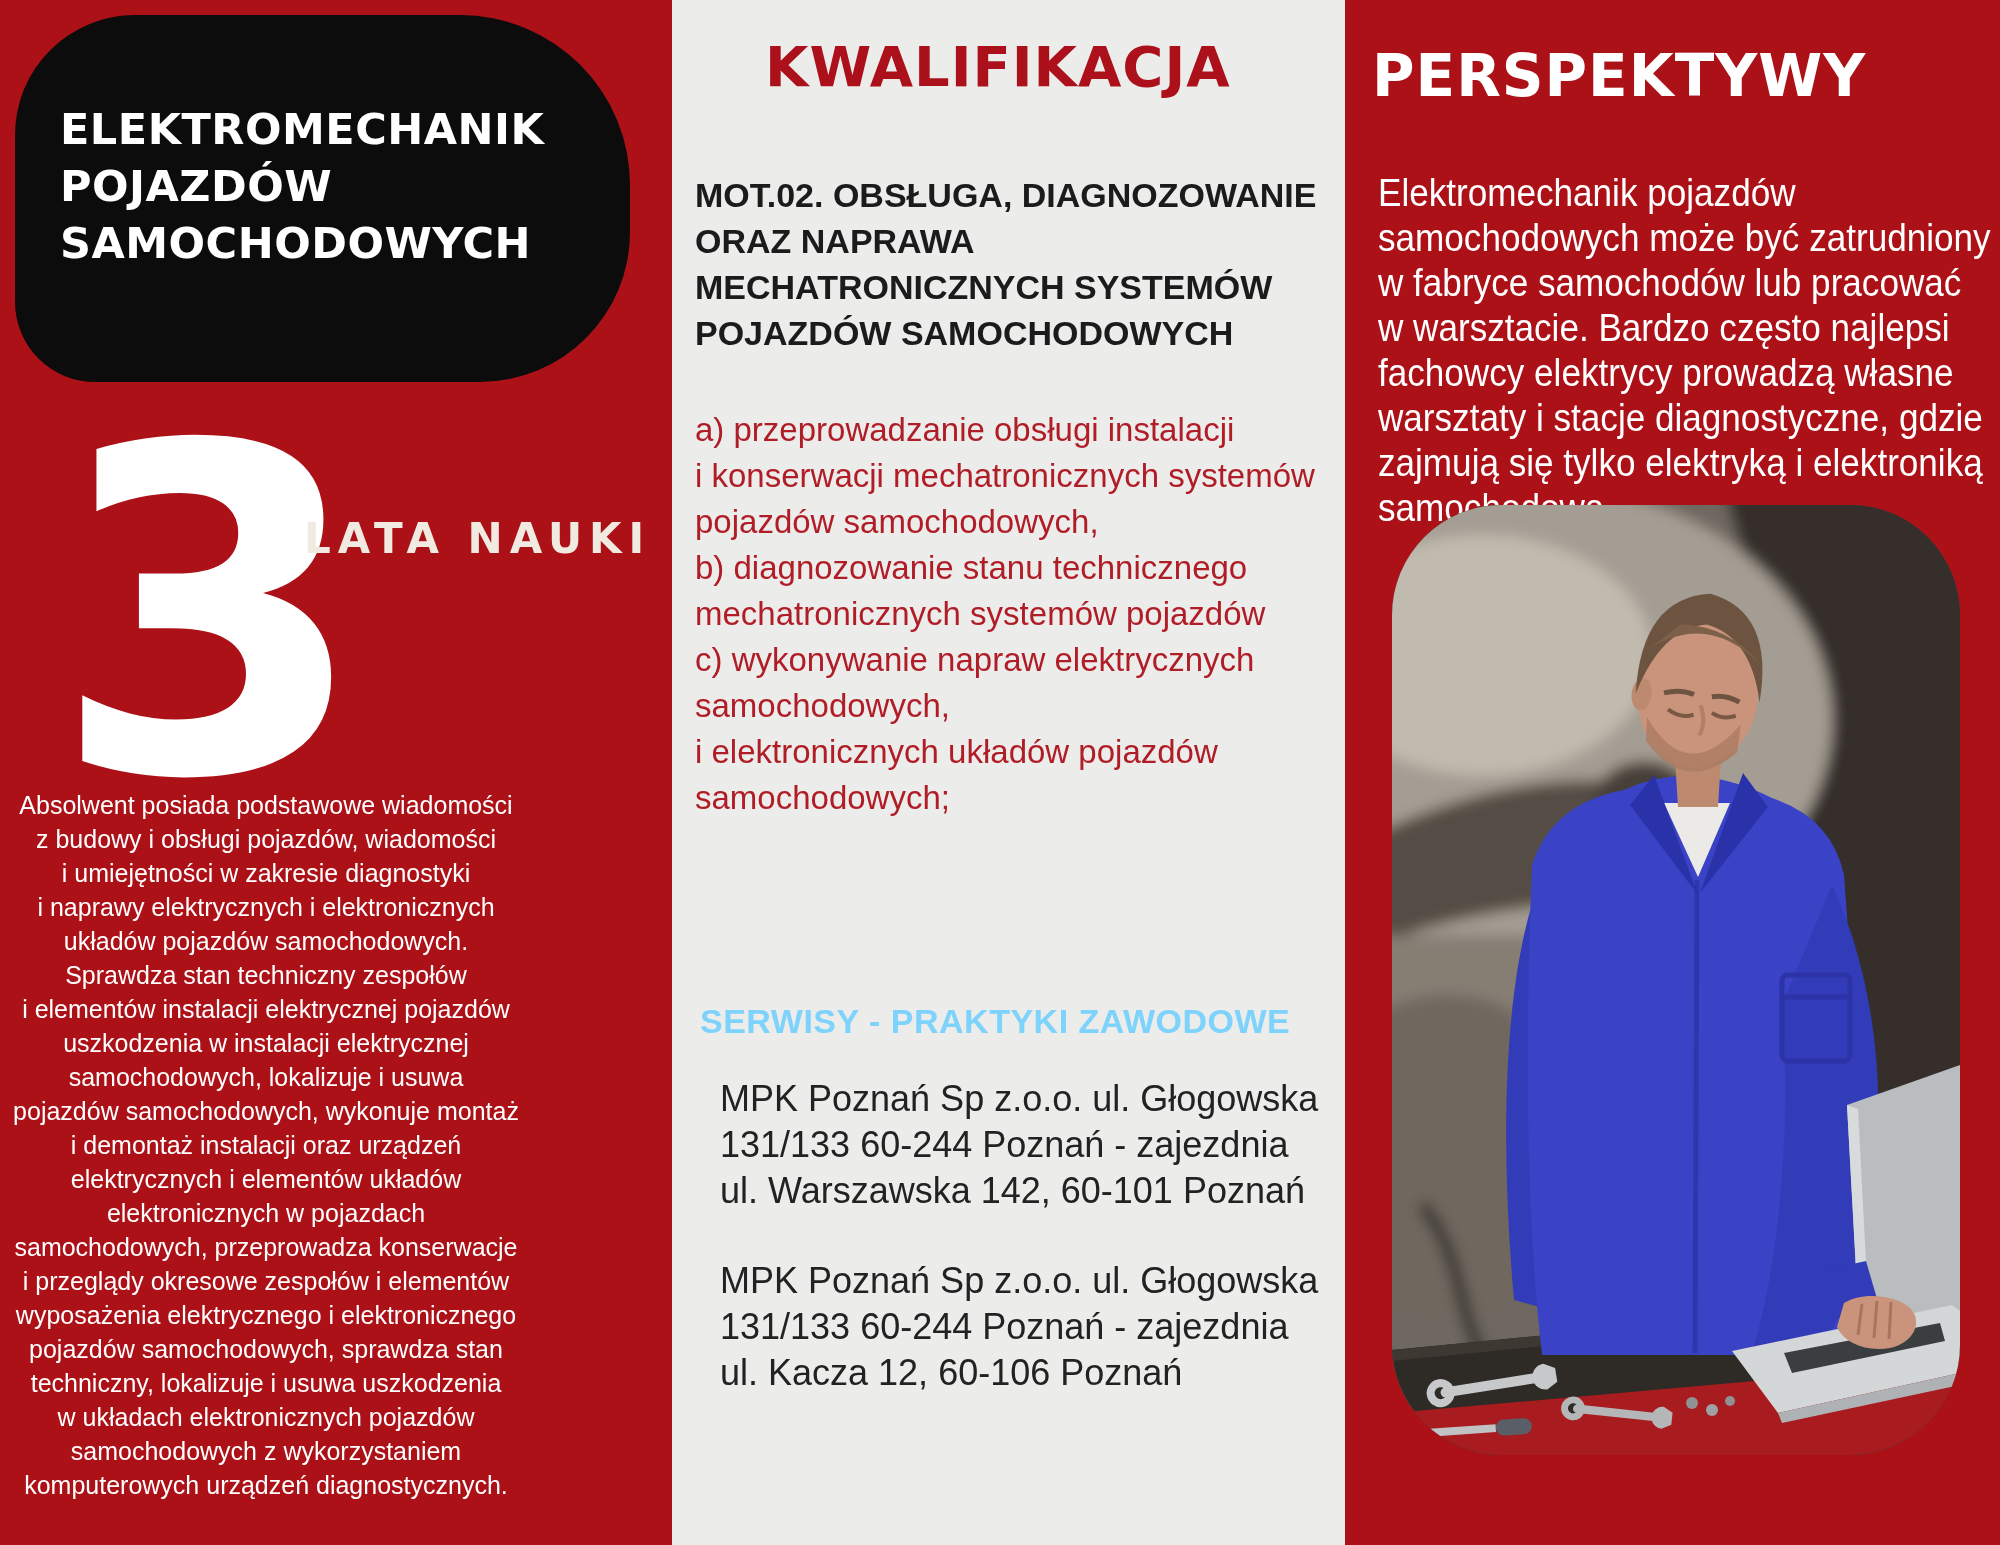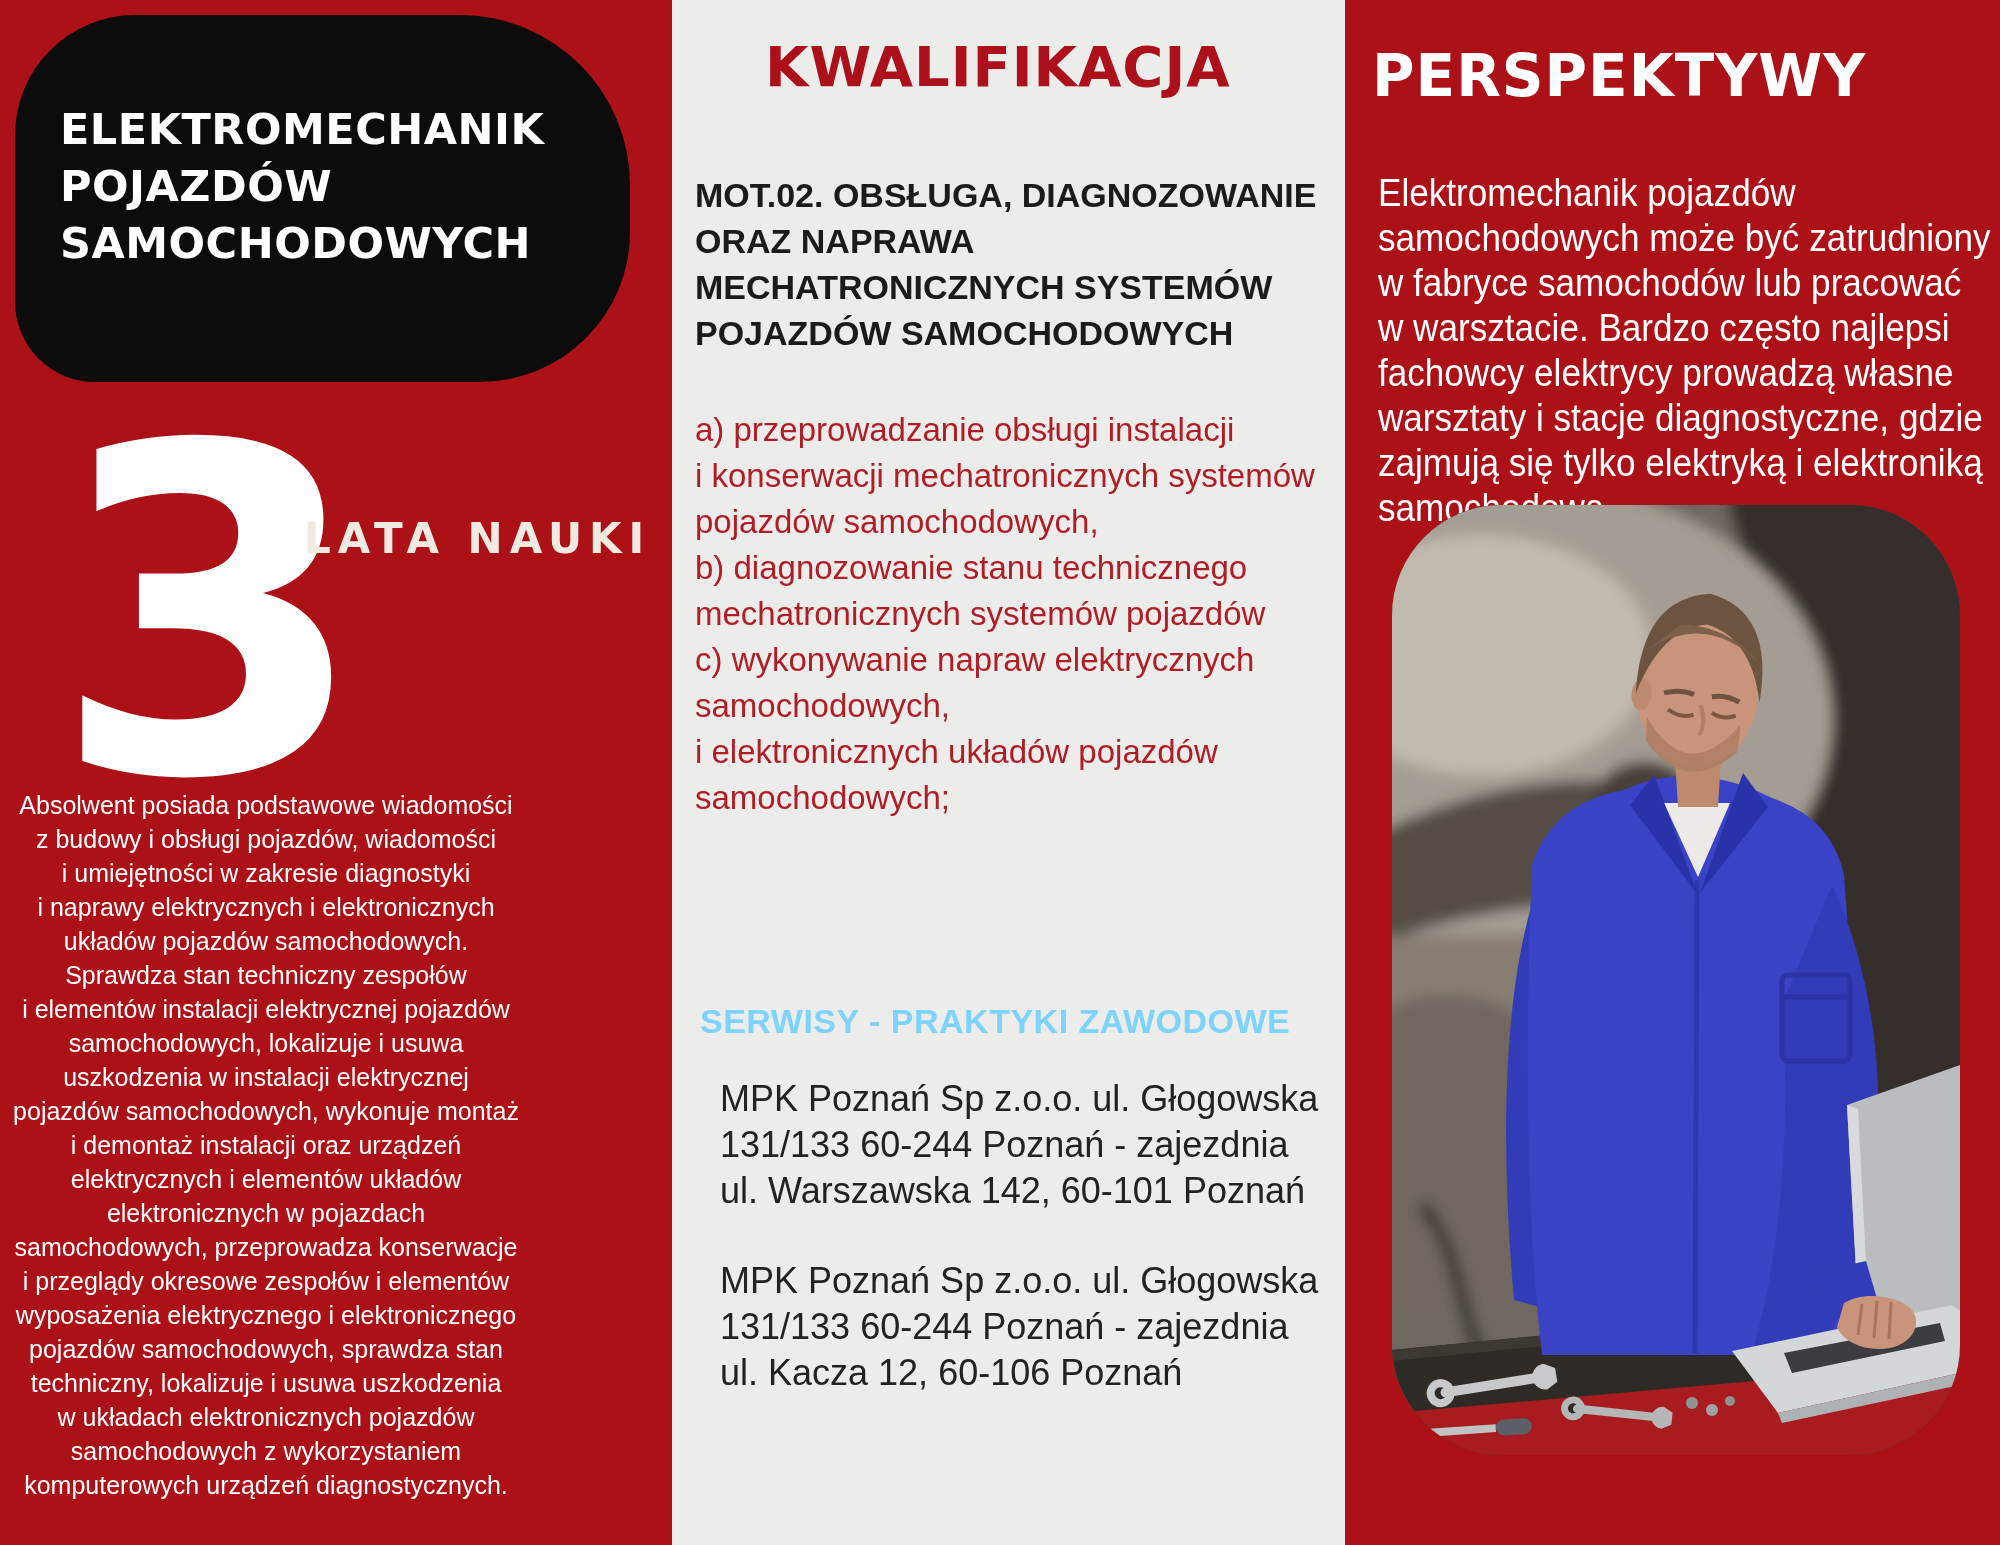--- a/index.html
+++ b/index.html
@@ -66,22 +66,22 @@
     <div class="big3">3</div>
     <div class="lata">LATA NAUKI</div>
     <div class="about">
         <div>Absolwent posiada podstawowe wiadomości</div>
         <div>z budowy i obsługi pojazdów, wiadomości</div>
         <div>i umiejętności w zakresie diagnostyki</div>
         <div>i naprawy elektrycznych i elektronicznych</div>
         <div>układów pojazdów samochodowych.</div>
         <div>Sprawdza stan techniczny zespołów</div>
         <div>i elementów instalacji elektrycznej pojazdów</div>
+        <div>uszkodzenia w instalacji elektrycznej</div>
         <div>samochodowych, lokalizuje i usuwa</div>
-        <div>uszkodzenia w instalacji elektrycznej</div>
         <div>pojazdów samochodowych, wykonuje montaż</div>
         <div>i demontaż instalacji oraz urządzeń</div>
         <div>elektrycznych i elementów układów</div>
         <div>elektronicznych w pojazdach</div>
         <div>samochodowych, przeprowadza konserwacje</div>
         <div>i przeglądy okresowe zespołów i elementów</div>
         <div>wyposażenia elektrycznego i elektronicznego</div>
         <div>pojazdów samochodowych, sprawdza stan</div>
         <div>techniczny, lokalizuje i usuwa uszkodzenia</div>
         <div>w układach elektronicznych pojazdów</div>

